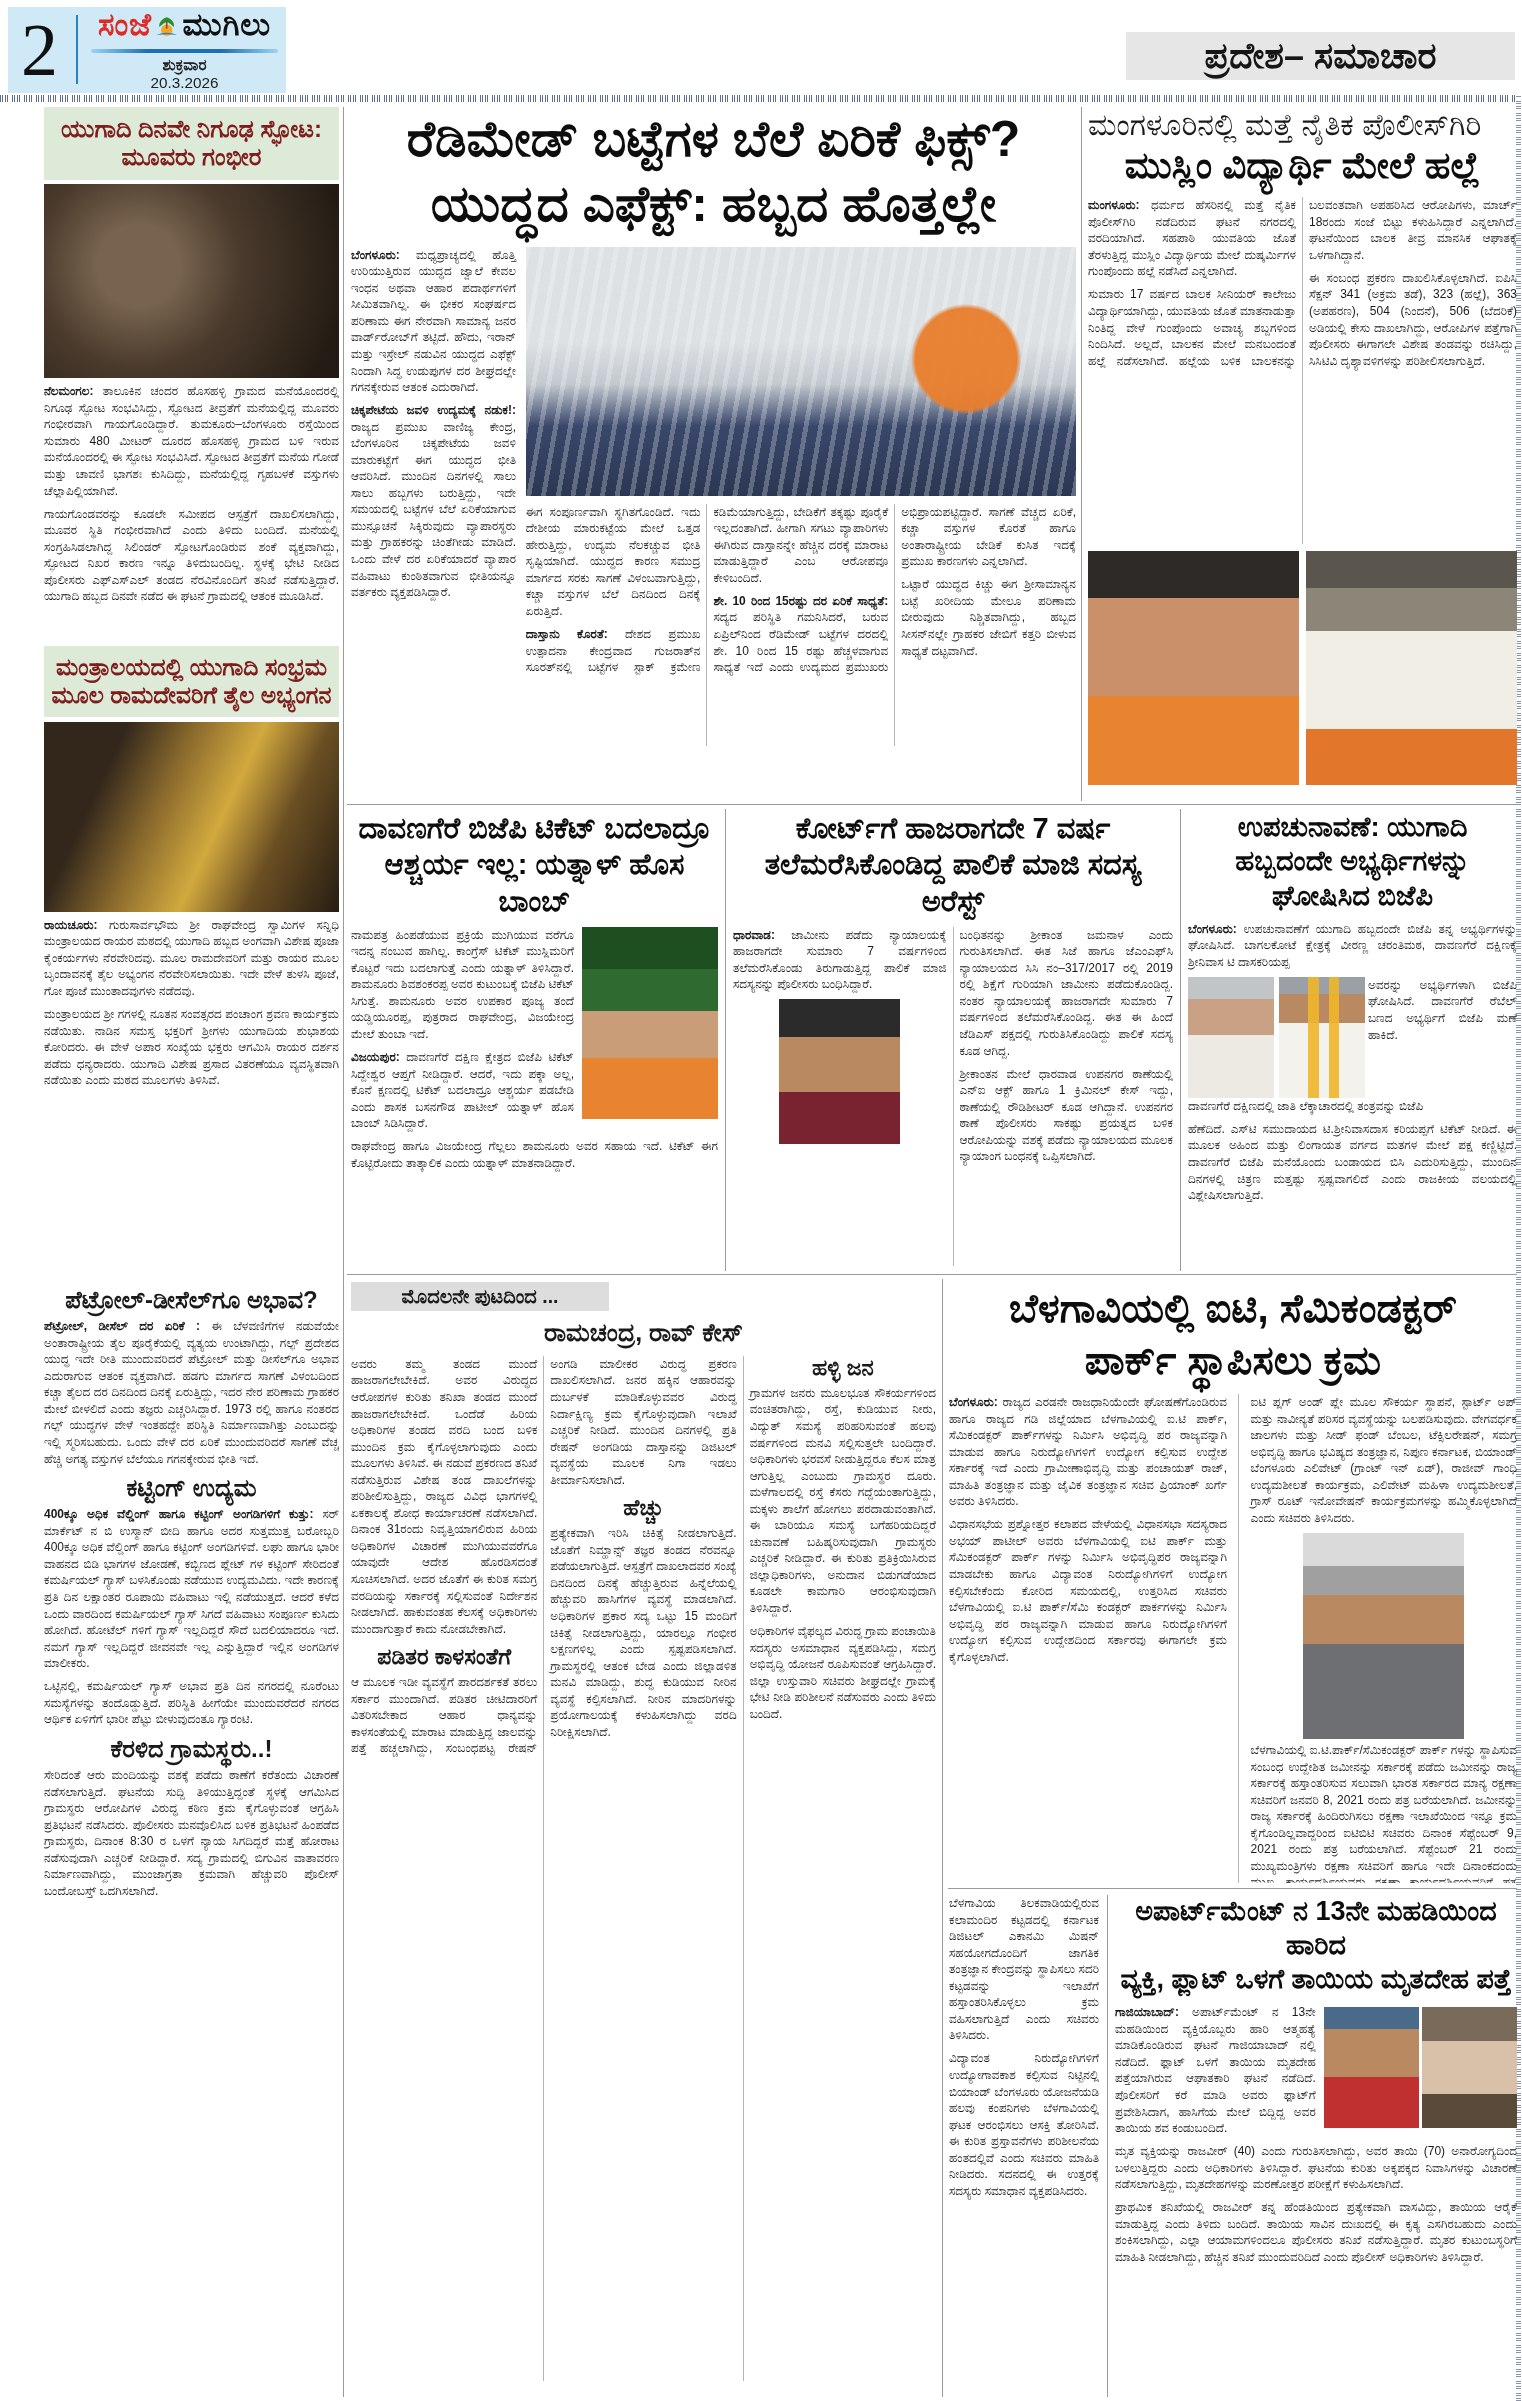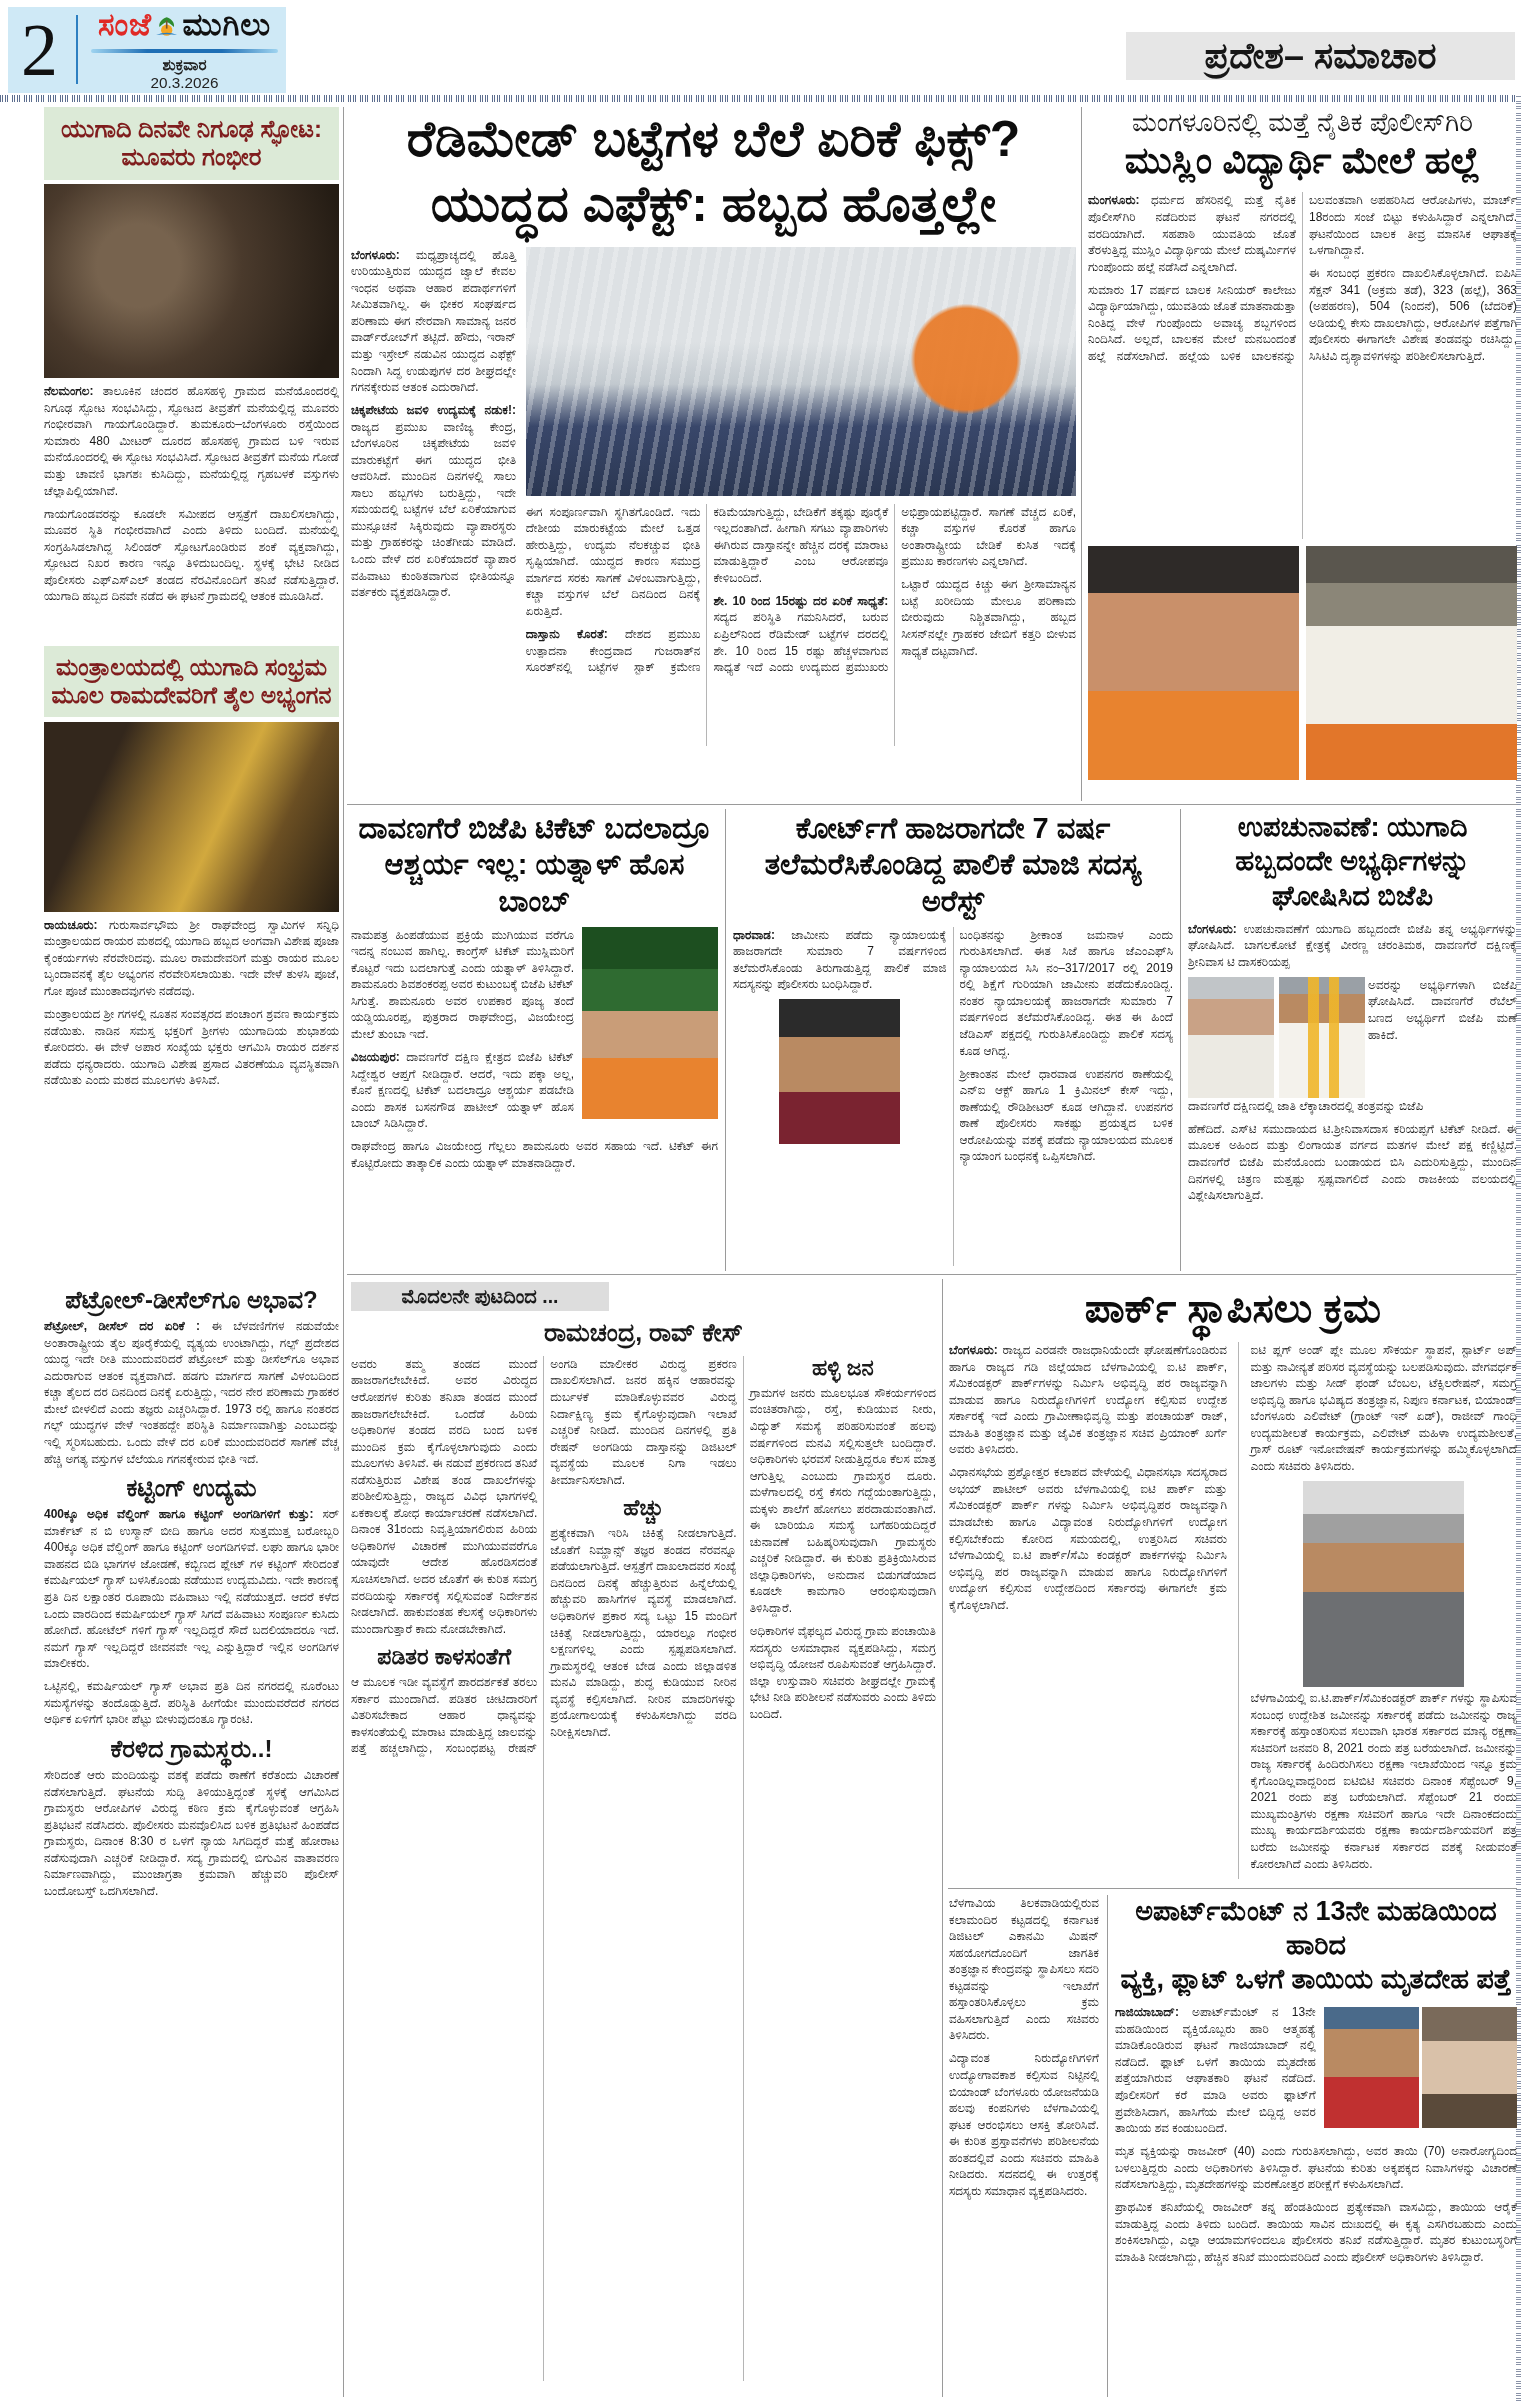--- a/index.html
+++ b/index.html
@@ -53,21 +53,21 @@
   .ph-court{background:linear-gradient(180deg,#2b2b2b 0 26%,#b98a62 26% 64%,#7a2330 64% 100%);}
   .ph-cand1{background:linear-gradient(180deg,#c1c5c8 0 18%,#c9a286 18% 48%,#eceae3 48% 100%);}
   .ph-cand2{background:linear-gradient(90deg,rgba(240,182,42,0) 0 34%,rgba(240,182,42,.9) 34% 46%,rgba(240,182,42,0) 46% 58%,rgba(240,182,42,.9) 58% 70%,rgba(240,182,42,0) 70%),
             linear-gradient(180deg,#9aa0a6 0 14%,#b98a62 14% 38%,#f4f2ec 38% 100%);}
   .ph-minister{background:linear-gradient(180deg,#dadada 0 16%,#a0a0a0 16% 30%,#b98a62 30% 54%,#6d6f72 54% 100%);}
   .ph-selfie{background:linear-gradient(180deg,#4a6a8a 0 18%,#b98a62 18% 58%,#c03030 58% 100%);}
   .ph-mother{background:linear-gradient(180deg,#7a6a5a 0 28%,#d9c1a9 28% 72%,#5a4a3a 72% 100%);}
   
   .main-head{font-size:50px;font-weight:bold;line-height:1.3;text-align:center;color:#0d0d0d;}
   .row2-head{font-size:29px;font-weight:bold;line-height:1.25;text-align:center;color:#0d0d0d;margin-bottom:8px;}
-  .kicker{font-size:26px;text-align:center;color:#1a1a1a;line-height:1.2;}
+  .kicker{font-size:30px;text-align:left;color:#1a1a1a;line-height:1.2;}
   .big-head2{font-size:40px;font-weight:bold;text-align:center;line-height:1.3;color:#0d0d0d;}
   .strip{background:#dddddd;font-weight:bold;font-size:19.4px;text-align:center;padding:3.2px 8px;width:242px;}
   .contin-head{font-size:25px;font-weight:bold;text-align:center;margin:6.5px 0 8px 0;}
 </style>
 </head>
 <body>
 
 <div class="abs masthead">
   <div class="pageno">2</div>
   <div class="mast-sep"></div>
@@ -201,20 +201,21 @@
     <div class="sub-center">ಹೆಚ್ಚು</div>
     <p class="body">ಪ್ರತ್ಯೇಕವಾಗಿ ಇರಿಸಿ ಚಿಕಿತ್ಸೆ ನೀಡಲಾಗುತ್ತಿದೆ. ಜೊತೆಗೆ ನಿಮ್ಹಾನ್ಸ್ ತಜ್ಞರ ತಂಡದ ನೆರವನ್ನೂ ಪಡೆಯಲಾಗುತ್ತಿದೆ. ಆಸ್ಪತ್ರೆಗೆ ದಾಖಲಾದವರ ಸಂಖ್ಯೆ ದಿನದಿಂದ ದಿನಕ್ಕೆ ಹೆಚ್ಚುತ್ತಿರುವ ಹಿನ್ನೆಲೆಯಲ್ಲಿ ಹೆಚ್ಚುವರಿ ಹಾಸಿಗೆಗಳ ವ್ಯವಸ್ಥೆ ಮಾಡಲಾಗಿದೆ. ಅಧಿಕಾರಿಗಳ ಪ್ರಕಾರ ಸದ್ಯ ಒಟ್ಟು 15 ಮಂದಿಗೆ ಚಿಕಿತ್ಸೆ ನೀಡಲಾಗುತ್ತಿದ್ದು, ಯಾರಲ್ಲೂ ಗಂಭೀರ ಲಕ್ಷಣಗಳಿಲ್ಲ ಎಂದು ಸ್ಪಷ್ಟಪಡಿಸಲಾಗಿದೆ. ಗ್ರಾಮಸ್ಥರಲ್ಲಿ ಆತಂಕ ಬೇಡ ಎಂದು ಜಿಲ್ಲಾಡಳಿತ ಮನವಿ ಮಾಡಿದ್ದು, ಶುದ್ಧ ಕುಡಿಯುವ ನೀರಿನ ವ್ಯವಸ್ಥೆ ಕಲ್ಪಿಸಲಾಗಿದೆ. ನೀರಿನ ಮಾದರಿಗಳನ್ನು ಪ್ರಯೋಗಾಲಯಕ್ಕೆ ಕಳುಹಿಸಲಾಗಿದ್ದು ವರದಿ ನಿರೀಕ್ಷಿಸಲಾಗಿದೆ.</p>
     <div class="sub-center">ಹಳ್ಳಿ ಜನ</div>
     <p class="body">ಗ್ರಾಮಗಳ ಜನರು ಮೂಲಭೂತ ಸೌಕರ್ಯಗಳಿಂದ ವಂಚಿತರಾಗಿದ್ದು, ರಸ್ತೆ, ಕುಡಿಯುವ ನೀರು, ವಿದ್ಯುತ್ ಸಮಸ್ಯೆ ಪರಿಹರಿಸುವಂತೆ ಹಲವು ವರ್ಷಗಳಿಂದ ಮನವಿ ಸಲ್ಲಿಸುತ್ತಲೇ ಬಂದಿದ್ದಾರೆ. ಅಧಿಕಾರಿಗಳು ಭರವಸೆ ನೀಡುತ್ತಿದ್ದರೂ ಕೆಲಸ ಮಾತ್ರ ಆಗುತ್ತಿಲ್ಲ ಎಂಬುದು ಗ್ರಾಮಸ್ಥರ ದೂರು. ಮಳೆಗಾಲದಲ್ಲಿ ರಸ್ತೆ ಕೆಸರು ಗದ್ದೆಯಂತಾಗುತ್ತಿದ್ದು, ಮಕ್ಕಳು ಶಾಲೆಗೆ ಹೋಗಲು ಪರದಾಡುವಂತಾಗಿದೆ. ಈ ಬಾರಿಯೂ ಸಮಸ್ಯೆ ಬಗೆಹರಿಯದಿದ್ದರೆ ಚುನಾವಣೆ ಬಹಿಷ್ಕರಿಸುವುದಾಗಿ ಗ್ರಾಮಸ್ಥರು ಎಚ್ಚರಿಕೆ ನೀಡಿದ್ದಾರೆ. ಈ ಕುರಿತು ಪ್ರತಿಕ್ರಿಯಿಸಿರುವ ಜಿಲ್ಲಾಧಿಕಾರಿಗಳು, ಅನುದಾನ ಬಿಡುಗಡೆಯಾದ ಕೂಡಲೇ ಕಾಮಗಾರಿ ಆರಂಭಿಸುವುದಾಗಿ ತಿಳಿಸಿದ್ದಾರೆ.</p>
     <p class="body">ಅಧಿಕಾರಿಗಳ ವೈಫಲ್ಯದ ವಿರುದ್ಧ ಗ್ರಾಮ ಪಂಚಾಯಿತಿ ಸದಸ್ಯರು ಅಸಮಾಧಾನ ವ್ಯಕ್ತಪಡಿಸಿದ್ದು, ಸಮಗ್ರ ಅಭಿವೃದ್ಧಿ ಯೋಜನೆ ರೂಪಿಸುವಂತೆ ಆಗ್ರಹಿಸಿದ್ದಾರೆ. ಜಿಲ್ಲಾ ಉಸ್ತುವಾರಿ ಸಚಿವರು ಶೀಘ್ರದಲ್ಲೇ ಗ್ರಾಮಕ್ಕೆ ಭೇಟಿ ನೀಡಿ ಪರಿಶೀಲನೆ ನಡೆಸುವರು ಎಂದು ತಿಳಿದು ಬಂದಿದೆ.</p>
   </div>
 </div>
 
 <div class="abs art" style="left:949px;top:1282px;width:568px;height:601px;">
   <div class="big-head2">
+    <div>ಬೆಳಗಾವಿಯಲ್ಲಿ ಐಟಿ, ಸೆಮಿಕಂಡಕ್ಟರ್</div>
     <div>ಪಾರ್ಕ್ ಸ್ಥಾಪಿಸಲು ಕ್ರಮ</div>
   </div>
   <div style="display:flex;gap:11.3px;margin-top:8px;">
     <div style="width:278px;">
       <p class="body"><b class="byline">ಬೆಂಗಳೂರು: </b><span>ರಾಜ್ಯದ ಎರಡನೇ ರಾಜಧಾನಿಯೆಂದೇ ಘೋಷಣೆಗೊಂಡಿರುವ ಹಾಗೂ ರಾಜ್ಯದ ಗಡಿ ಜಿಲ್ಲೆಯಾದ ಬೆಳಗಾವಿಯಲ್ಲಿ ಐ.ಟಿ ಪಾರ್ಕ್, ಸೆಮಿಕಂಡಕ್ಟರ್ ಪಾರ್ಕ್‌ಗಳನ್ನು ನಿರ್ಮಿಸಿ ಅಭಿವೃದ್ಧಿ ಪರ ರಾಜ್ಯವನ್ನಾಗಿ ಮಾಡುವ ಹಾಗೂ ನಿರುದ್ಯೋಗಿಗಳಿಗೆ ಉದ್ಯೋಗ ಕಲ್ಪಿಸುವ ಉದ್ದೇಶ ಸರ್ಕಾರಕ್ಕೆ ಇದೆ ಎಂದು ಗ್ರಾಮೀಣಾಭಿವೃದ್ಧಿ ಮತ್ತು ಪಂಚಾಯತ್ ರಾಜ್, ಮಾಹಿತಿ ತಂತ್ರಜ್ಞಾನ ಮತ್ತು ಜೈವಿಕ ತಂತ್ರಜ್ಞಾನ ಸಚಿವ ಪ್ರಿಯಾಂಕ್ ಖರ್ಗೆ ಅವರು ತಿಳಿಸಿದರು.</span></p>
       <p class="body">ವಿಧಾನಸಭೆಯ ಪ್ರಶ್ನೋತ್ತರ ಕಲಾಪದ ವೇಳೆಯಲ್ಲಿ ವಿಧಾನಸಭಾ ಸದಸ್ಯರಾದ ಅಭಯ್ ಪಾಟೀಲ್ ಅವರು ಬೆಳಗಾವಿಯಲ್ಲಿ ಐಟಿ ಪಾರ್ಕ್ ಮತ್ತು ಸೆಮಿಕಂಡಕ್ಟರ್ ಪಾರ್ಕ್ ಗಳನ್ನು ನಿರ್ಮಿಸಿ ಅಭಿವೃದ್ಧಿಪರ ರಾಜ್ಯವನ್ನಾಗಿ ಮಾಡಬೇಕು ಹಾಗೂ ವಿದ್ಯಾವಂತ ನಿರುದ್ಯೋಗಿಗಳಿಗೆ ಉದ್ಯೋಗ ಕಲ್ಪಿಸಬೇಕೆಂದು ಕೋರಿದ ಸಮಯದಲ್ಲಿ, ಉತ್ತರಿಸಿದ ಸಚಿವರು ಬೆಳಗಾವಿಯಲ್ಲಿ ಐ.ಟಿ ಪಾರ್ಕ್/ಸೆಮಿ ಕಂಡಕ್ಟರ್ ಪಾರ್ಕಗಳನ್ನು ನಿರ್ಮಿಸಿ ಅಭಿವೃದ್ಧಿ ಪರ ರಾಜ್ಯವನ್ನಾಗಿ ಮಾಡುವ ಹಾಗೂ ನಿರುದ್ಯೋಗಿಗಳಿಗೆ ಉದ್ಯೋಗ ಕಲ್ಪಿಸುವ ಉದ್ದೇಶದಿಂದ ಸರ್ಕಾರವು ಈಗಾಗಲೇ ಕ್ರಮ ಕೈಗೊಳ್ಳಲಾಗಿದೆ.</p>
     </div>
     <div style="flex:1;border-left:0.8px solid #b5b5b5;padding-left:11.3px;">
       <p class="body">ಐಟಿ ಪ್ಲಗ್ ಅಂಡ್ ಪ್ಲೇ ಮೂಲ ಸೌಕರ್ಯ ಸ್ಥಾಪನೆ, ಸ್ಟಾರ್ಟ್ ಅಪ್ ಮತ್ತು ನಾವೀನ್ಯತೆ ಪರಿಸರ ವ್ಯವಸ್ಥೆಯನ್ನು ಬಲಪಡಿಸುವುದು. ವೇಗವರ್ಧಕ ಜಾಲಗಳು ಮತ್ತು ಸೀಡ್ ಫಂಡ್ ಬೆಂಬಲ, ಟೆಕ್ಸಿಲರೇಷನ್, ಸಮಗ್ರ ಅಭಿವೃದ್ಧಿ ಹಾಗೂ ಭವಿಷ್ಯದ ತಂತ್ರಜ್ಞಾನ, ನಿಪುಣ ಕರ್ನಾಟಕ, ಬಿಯಾಂಡ್ ಬೆಂಗಳೂರು ಎಲಿವೇಟ್ (ಗ್ರಾಂಟ್ ಇನ್ ಏಡ್), ರಾಜೀವ್ ಗಾಂಧಿ ಉದ್ಯಮಶೀಲತೆ ಕಾರ್ಯಕ್ರಮ, ಎಲಿವೇಟ್ ಮಹಿಳಾ ಉದ್ಯಮಶೀಲತೆ, ಗ್ರಾಸ್ ರೂಟ್ ಇನೋವೇಷನ್ ಕಾರ್ಯಕ್ರಮಗಳನ್ನು ಹಮ್ಮಿಕೊಳ್ಳಲಾಗಿದೆ ಎಂದು ಸಚಿವರು ತಿಳಿಸಿದರು.</p>
       <div class="photo ph-minister" style="width:161px;height:206px;margin:3.2px auto;"></div>

